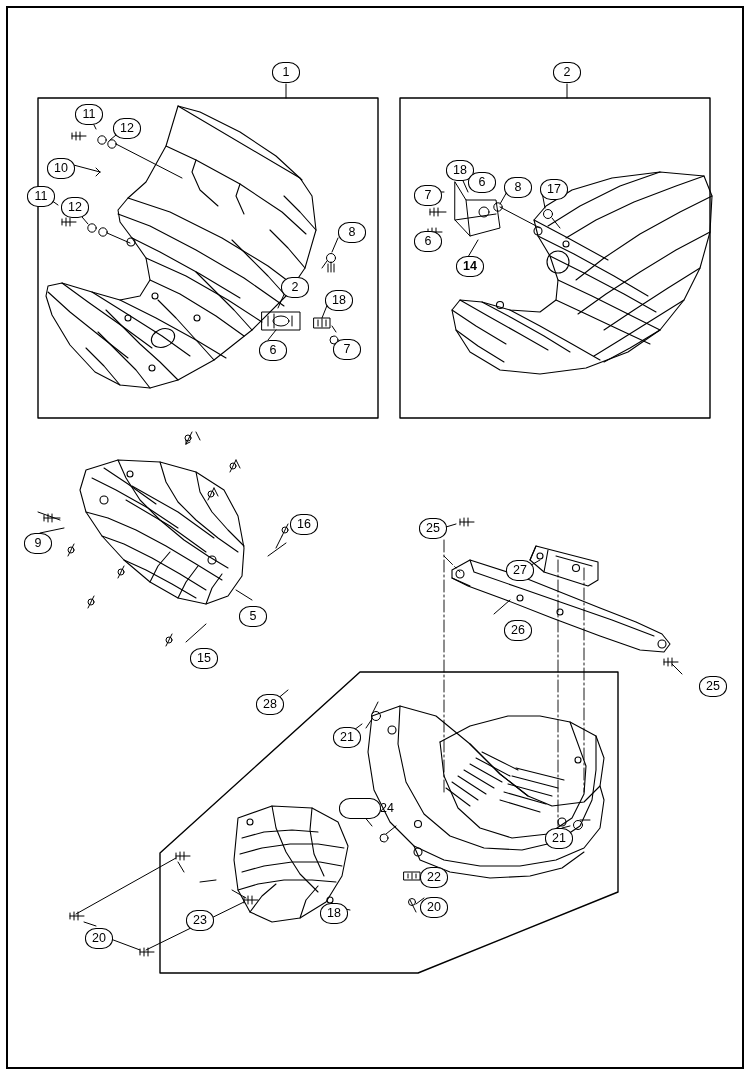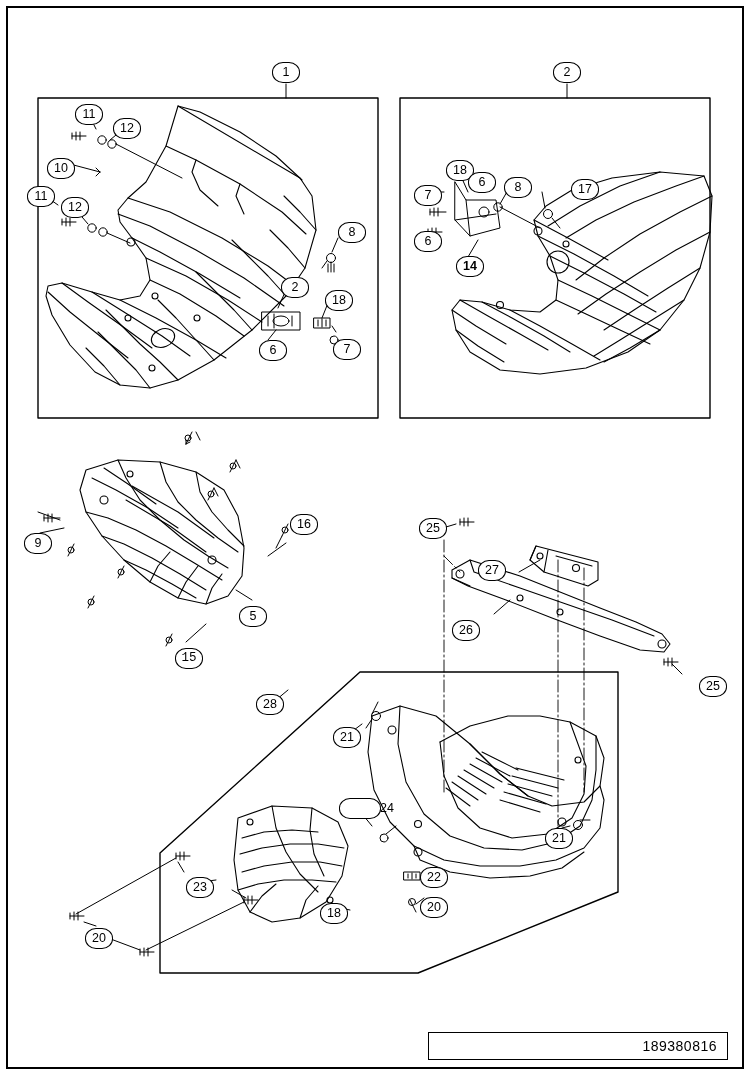--- a/index.html
+++ b/index.html
@@ -368,39 +368,36 @@
       <div class="callout" style="left: 61px; top: 197px;">12</div>
       <div class="callout" style="left: 338px; top: 222px;">8</div>
       <div class="callout" style="left: 281px; top: 277px;">2</div>
       <div class="callout" style="left: 325px; top: 290px;">18</div>
       <div class="callout" style="left: 259px; top: 340px;">6</div>
       <div class="callout" style="left: 333px; top: 339px;">7</div>
       <div class="callout" style="left: 446px; top: 160px;">18</div>
       <div class="callout" style="left: 414px; top: 185px;">7</div>
       <div class="callout" style="left: 468px; top: 172px;">6</div>
       <div class="callout" style="left: 504px; top: 177px;">8</div>
-      <div class="callout" style="left: 540px; top: 179px; margin-left: 31px;">17</div>
+      <div class="callout" style="left: 540px; top: 179px;">17</div>
       <div class="callout" style="left: 414px; top: 231px;">6</div>
       <div class="callout" style="left: 456px; top: 256px; font-weight: bold;">14</div>
       <div class="callout" style="left: 24px; top: 533px;">9</div>
       <div class="callout" style="left: 290px; top: 514px;">16</div>
       <div class="callout" style="left: 239px; top: 606px;">5</div>
-      <div class="callout" style="left: 175px; top: 648px; font-family: Liberation Mono, monospace;">15</div>
+      <div class="callout" style="left: 190px; top: 648px;">15</div>
       <div class="callout" style="left: 419px; top: 518px;">25</div>
-      <div class="callout" style="left: 478px; top: 560px;">27</div>
-      <div class="callout" style="left: 452px; top: 620px;">26</div>
+      <div class="callout" style="left: 506px; top: 560px;">27</div>
+      <div class="callout" style="left: 504px; top: 620px;">26</div>
       <div class="callout" style="left: 699px; top: 676px;">25</div>
       <div class="callout" style="left: 256px; top: 694px;">28</div>
       <div class="callout" style="left: 333px; top: 727px;">21</div>
       <div class="callout" style="left: 339px; top: 798px; padding-left: 40px;">24</div>
       <div class="callout" style="left: 545px; top: 828px;">21</div>
       <div class="callout" style="left: 420px; top: 867px;">22</div>
       <div class="callout" style="left: 420px; top: 897px;">20</div>
-      <div class="callout" style="left: 186px; top: 877px;">23</div>
+      <div class="callout" style="left: 186px; top: 910px;">23</div>
       <div class="callout" style="left: 320px; top: 903px;">18</div>
       <div class="callout" style="left: 85px; top: 928px;">20</div>
     </div>
 
-  <div id="docnum">
-    <span>189380816</span>
-  </div>
 
 </div>
 
 </body></html>

